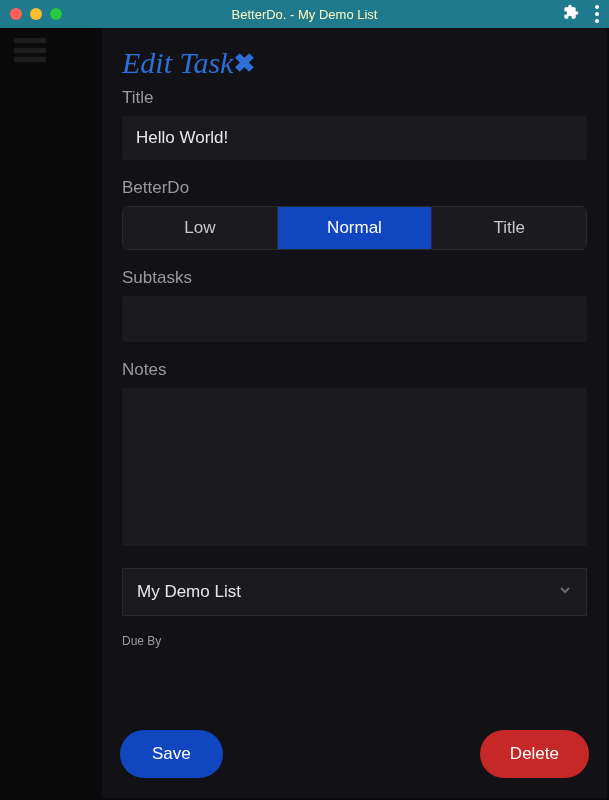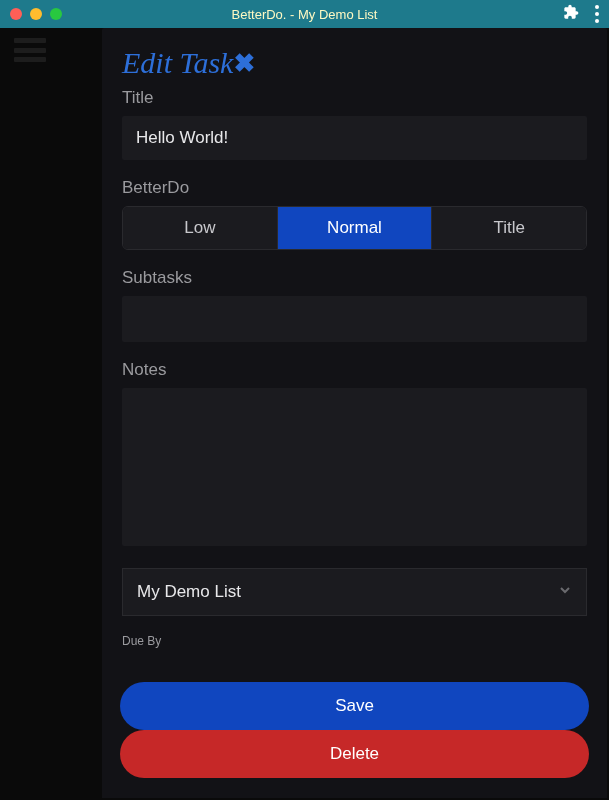--- a/index.html
+++ b/index.html
@@ -209,21 +209,20 @@
     .cutoff-label {
       color: #9a9a9e;
       font-size: 12px;
       margin-top: 4px;
     }
     .modal-footer {
       display: flex;
       justify-content: space-between;
       padding: 16px 18px 20px 18px;
       background: #121216;
-      flex-direction: column;
     }
     .btn {
       padding: 14px 32px;
       border-radius: 28px;
       font-size: 17px;
       font-weight: 500;
       border: none;
       cursor: pointer;
       color: #fff;
     }

